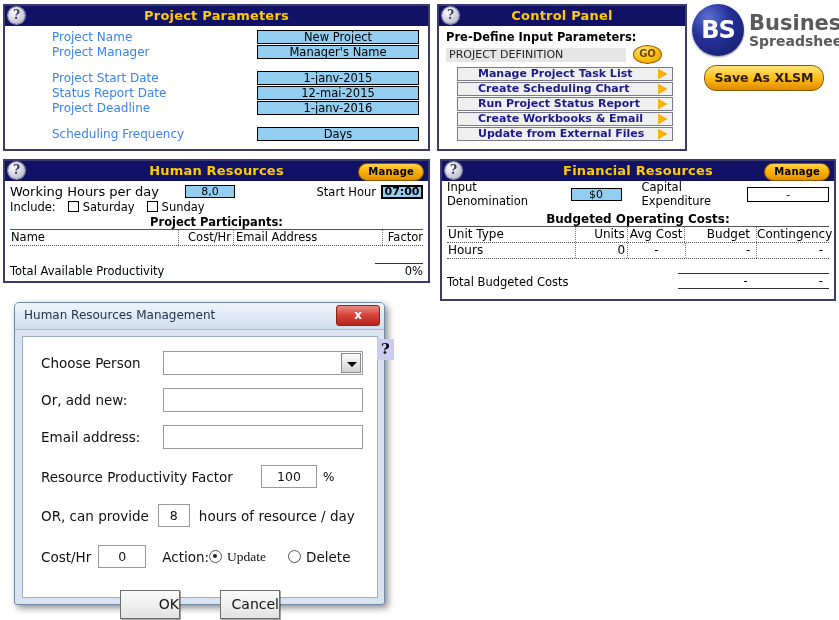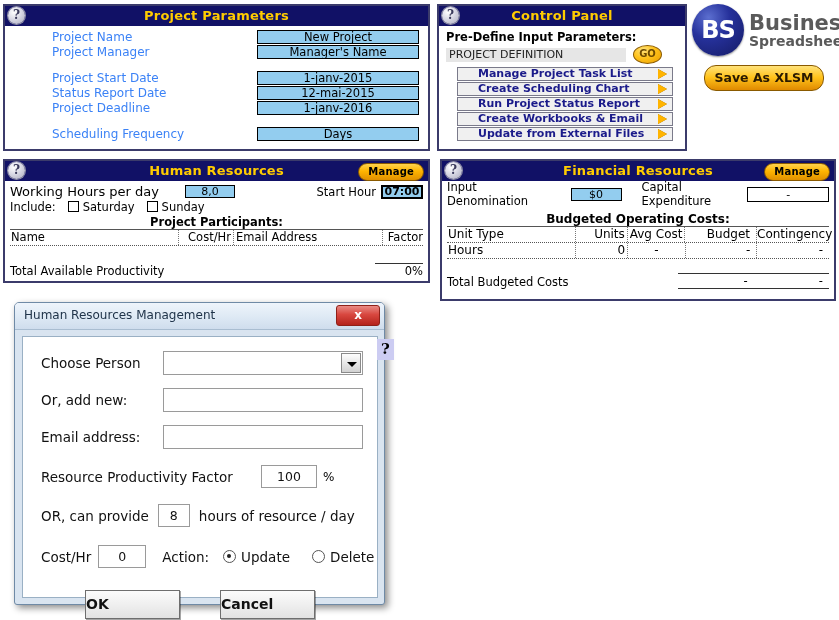--- a/index.html
+++ b/index.html
@@ -369,28 +369,28 @@
   }
   .radio.on::after {
     content: "";
     position: absolute;
     left: 2.5px; top: 2.5px;
     width: 4px; height: 4px;
     border-radius: 50%;
     background: #222;
   }
   .dlg-btn {
-    width: 95px; height: 29px;
+    width: 60px; height: 29px;
     background: linear-gradient(to bottom, #fbfbfb 0%, #efefef 50%, #e2e2e2 100%);
     border: 1px solid #6e6e6e;
     box-shadow: 1px 1px 0 rgba(0,0,0,.35);
     font-size: 14px;
-    font-weight: bold;
+    font-weight: normal;
     color: #111;
-    text-align: left;
+    text-align: right;
     line-height: 27px;
     box-sizing: border-box;
   }
 </style>
 </head>
 <body>
 
 <div id="root">
 
   <div class="panel" id="project-parameters">
@@ -581,21 +581,21 @@
       <div class="dlg-row" style="margin:16px 0 0 18px;">
         <span class="dlg-lbl">OR, can provide</span>
         <div class="txtbox" style="width:32px;height:23px;text-align:center;line-height:21px;margin-left:9px;">8</div>
         <span class="dlg-lbl" style="margin-left:9px;">hours of resource / day</span>
       </div>
 
       <div class="dlg-row" style="margin:18px 0 0 18px;">
         <span class="dlg-lbl">Cost/Hr</span>
         <div class="txtbox" style="width:48px;height:23px;text-align:center;line-height:21px;margin-left:7px;">0</div>
         <span class="dlg-lbl" style="margin-left:16px;">Action:</span>
-        <span style="margin-left:14px;display:inline-flex;align-items:center;">
+        <span style="display:inline-flex;align-items:center;font-family:Liberation Serif, serif;">
           <span class="radio on"></span>
           <span class="dlg-lbl">Update</span>
         </span>
         <span style="margin-left:22px;display:inline-flex;align-items:center;">
           <span class="radio"></span>
           <span class="dlg-lbl">Delete</span>
         </span>
       </div>
 
       <div style="display:flex;justify-content:center;gap:40px;margin-top:22px;">

